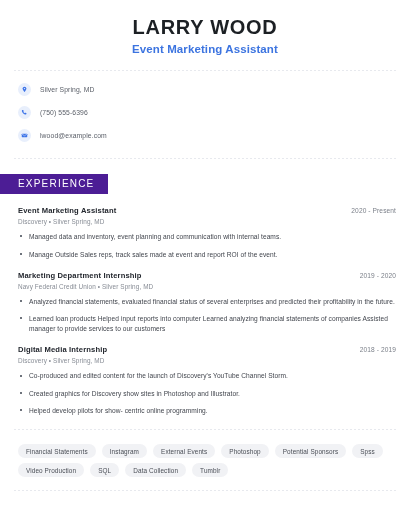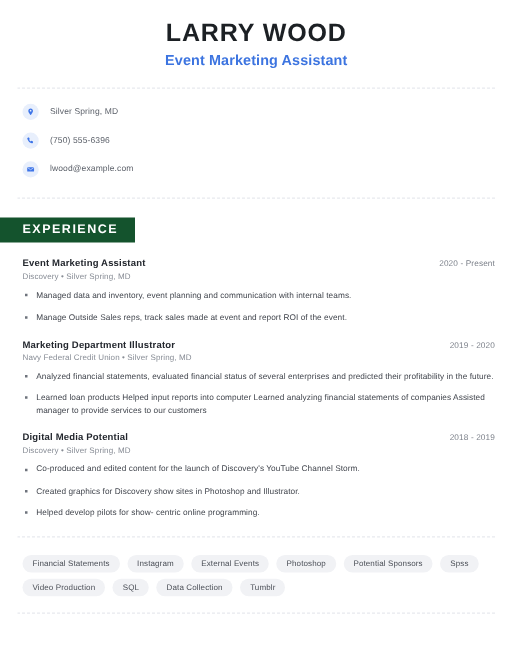--- a/index.html
+++ b/index.html
@@ -80,24 +80,24 @@
   .contact-text {
     font-size: 6.8px;
     color: #5a5f68;
     letter-spacing: 0.1px;
     white-space: nowrap;
   }
 
   
   .section-bar {
     display: inline-block;
-    background: #14532d;
+    background: #4c1d95;
     color: #ffffff;
     font-size: 10px;
-    font-weight: bold;
+    font-weight: normal;
     letter-spacing: 1.2px;
     padding: 4px 14px 4px 18px;
     line-height: 1.25;
   }
   .section-wrap { margin-top: 14px; }
 
   
   .entries { padding: 0 14px 0 18px; }
   .entry { margin-top: 11px; }
   .entry:first-child { margin-top: 12px; }
@@ -229,33 +229,33 @@
         </div>
         <div class="entry-meta">Discovery  •  Silver Spring, MD</div>
         <ul class="bullets">
           <li class="bullet">Managed data and inventory, event planning and communication with internal teams.</li>
           <li class="bullet">Manage Outside Sales reps, track sales made at event and report ROI of the event.</li>
         </ul>
       </div>
 
       <div class="entry">
         <div class="entry-head">
-          <span class="entry-role">Marketing Department Illustrator</span>
+          <span class="entry-role">Marketing Department Internship</span>
           <span class="entry-dates">2019 - 2020</span>
         </div>
         <div class="entry-meta">Navy Federal Credit Union  •  Silver Spring, MD</div>
         <ul class="bullets">
           <li class="bullet">Analyzed financial statements, evaluated financial status of several enterprises and predicted their profitability in the future.</li>
           <li class="bullet">Learned loan products Helped input reports into computer Learned analyzing financial statements of companies Assisted manager to provide services to our customers</li>
         </ul>
       </div>
 
       <div class="entry">
         <div class="entry-head">
-          <span class="entry-role">Digital Media Potential</span>
+          <span class="entry-role">Digital Media Internship</span>
           <span class="entry-dates">2018 - 2019</span>
         </div>
         <div class="entry-meta">Discovery  •  Silver Spring, MD</div>
         <ul class="bullets">
           <li class="bullet">Co-produced and edited content for the launch of Discovery's YouTube Channel Storm.</li>
           <li class="bullet">Created graphics for Discovery show sites in Photoshop and Illustrator.</li>
           <li class="bullet">Helped develop pilots for show- centric online programming.</li>
         </ul>
       </div>
 

